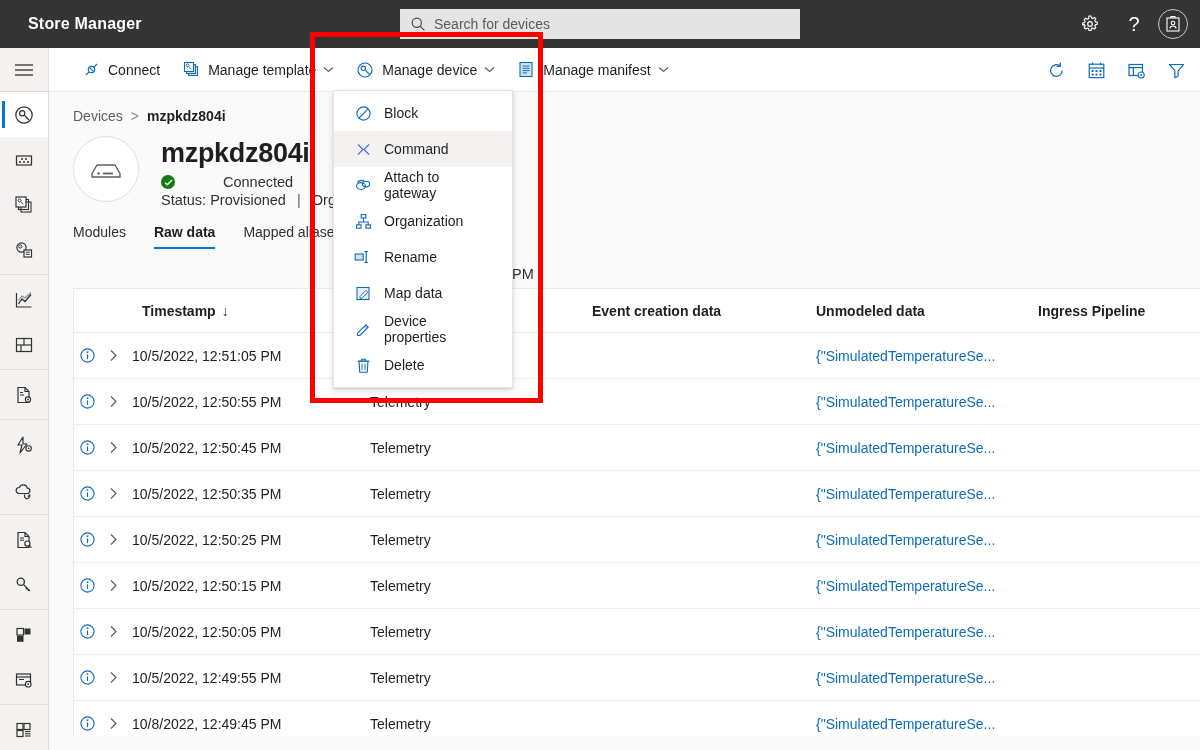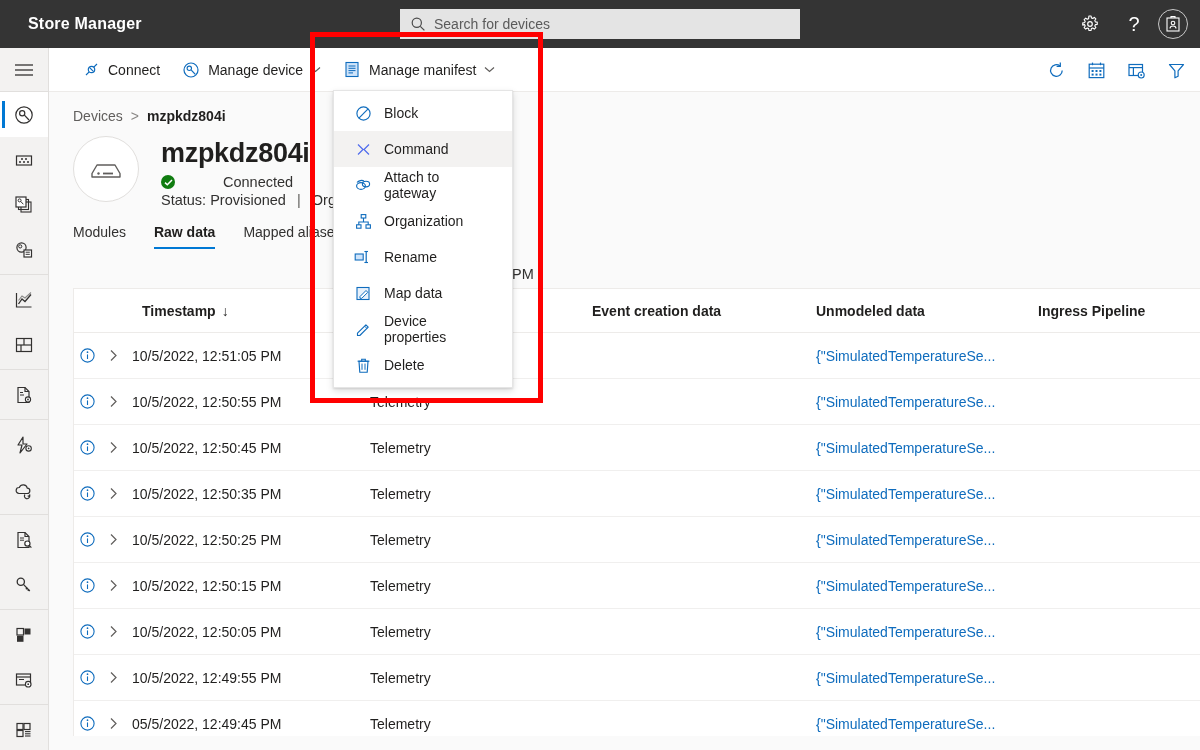--- a/index.html
+++ b/index.html
@@ -330,20 +330,37 @@
     <span class="ico">
       <svg width="17" height="17" viewBox="0 0 17 17">
         <path d="M3 14l3.2-3.2M10.8 6.2L14 3" stroke="#0f6cbd" stroke-width="1.2" fill="none"></path>
         <circle cx="8.5" cy="8.5" r="3.2" fill="none" stroke="#0f6cbd" stroke-width="1.2"></circle>
         <path d="M6.4 6.4l4.2 4.2" stroke="#0f6cbd" stroke-width="1.2"></path>
       </svg>
     </span>
     <span>Connect</span>
   </div>
 
+  <div class="tbtn">
+    <span class="ico">
+      <svg width="17" height="17" viewBox="0 0 17 17">
+        <rect x="5.5" y="5.5" width="9" height="9" fill="#cfe4fa" stroke="#0f6cbd" stroke-width="1"></rect>
+        <rect x="3.5" y="3.5" width="9" height="9" fill="#cfe4fa" stroke="#0f6cbd" stroke-width="1"></rect>
+        <rect x="1.5" y="1.5" width="9" height="9" fill="#fff" stroke="#0f6cbd" stroke-width="1.1"></rect>
+        <circle cx="4.6" cy="4.4" r="1.4" fill="none" stroke="#0f6cbd" stroke-width=".9"></circle>
+        <path d="M5.7 5.4l2.6 2.8" stroke="#0f6cbd" stroke-width=".9"></path>
+      </svg>
+    </span>
+    <span>Manage template</span>
+    <span class="chev">
+      <svg width="11" height="7" viewBox="0 0 11 7">
+          <polyline points="1,1.5 5.5,5.5 10,1.5" fill="none" stroke="#605e5c" stroke-width="1.2"></polyline>
+        </svg>
+    </span>
+  </div>
 
   <div class="tbtn">
     <span class="ico">
       <svg width="18" height="18" viewBox="0 0 18 18">
         <circle cx="9" cy="9" r="7" fill="none" stroke="#0f6cbd" stroke-width="1.2"></circle>
         <circle cx="7.3" cy="7.3" r="2.2" fill="none" stroke="#0f6cbd" stroke-width="1.1"></circle>
         <path d="M9.3 9.2l4 4.2" stroke="#0f6cbd" stroke-width="1.2" fill="none"></path>
       </svg>
     </span>
     <span>Manage device</span>
@@ -671,21 +688,21 @@
                     <circle cx="8.5" cy="8.5" r="6.6" fill="none" stroke="#0f6cbd" stroke-width="1.1"></circle>
                     <circle cx="8.5" cy="5.2" r=".85" fill="#0f6cbd"></circle>
                     <line x1="8.5" y1="7.4" x2="8.5" y2="12" stroke="#0f6cbd" stroke-width="1.1"></line>
                   </svg>
                 </span>
             <span class="iconbtn">
                   <svg width="13" height="13" viewBox="0 0 13 13">
                     <polyline points="4,1.5 9,6.5 4,11.5" fill="none" stroke="#605e5c" stroke-width="1.2"></polyline>
                   </svg>
                 </span>
-            <span class="tslabel">05/5/2022, 12:49:45 PM</span>
+            <span class="tslabel">10/8/2022, 12:49:45 PM</span>
           </div>
             </td>
           <td>Telemetry</td>
           <td></td>
           <td class="link">{"SimulatedTemperatureSe...</td>
           <td></td>
         </tr>
       </tbody>
     </table>
   </div>

